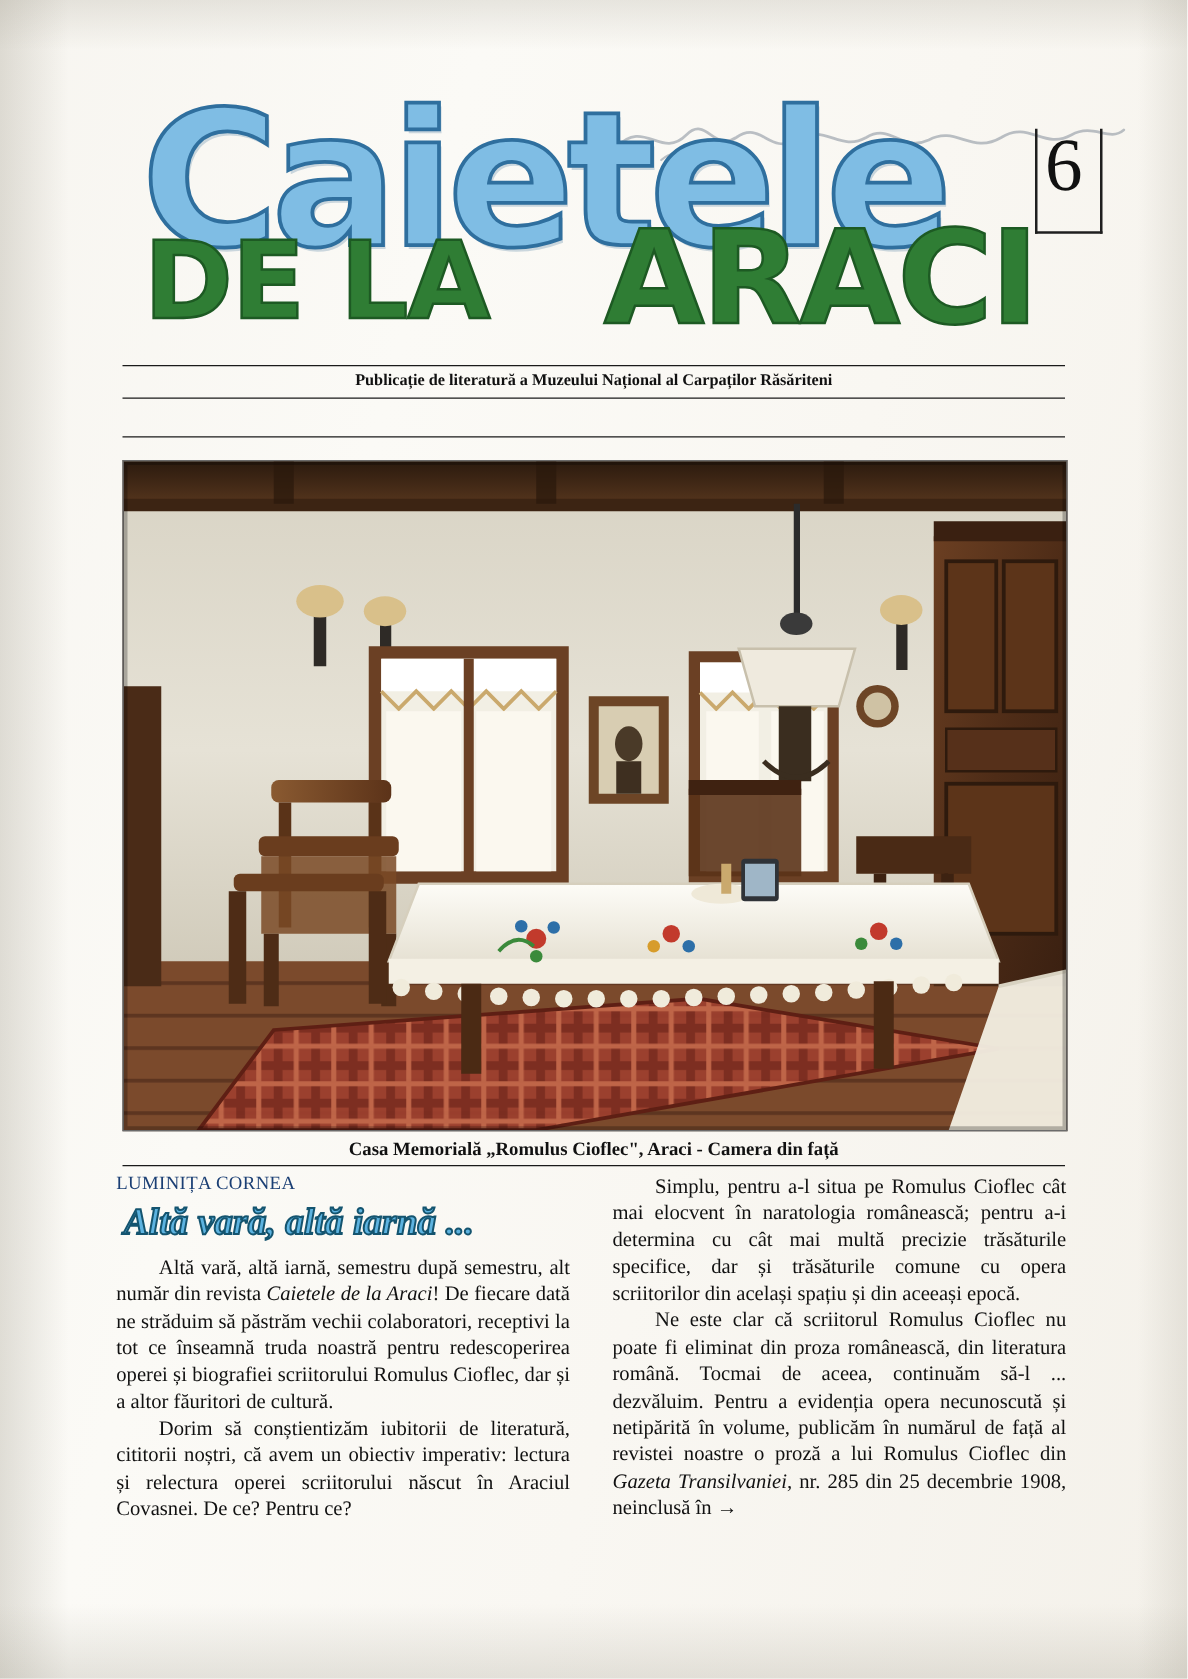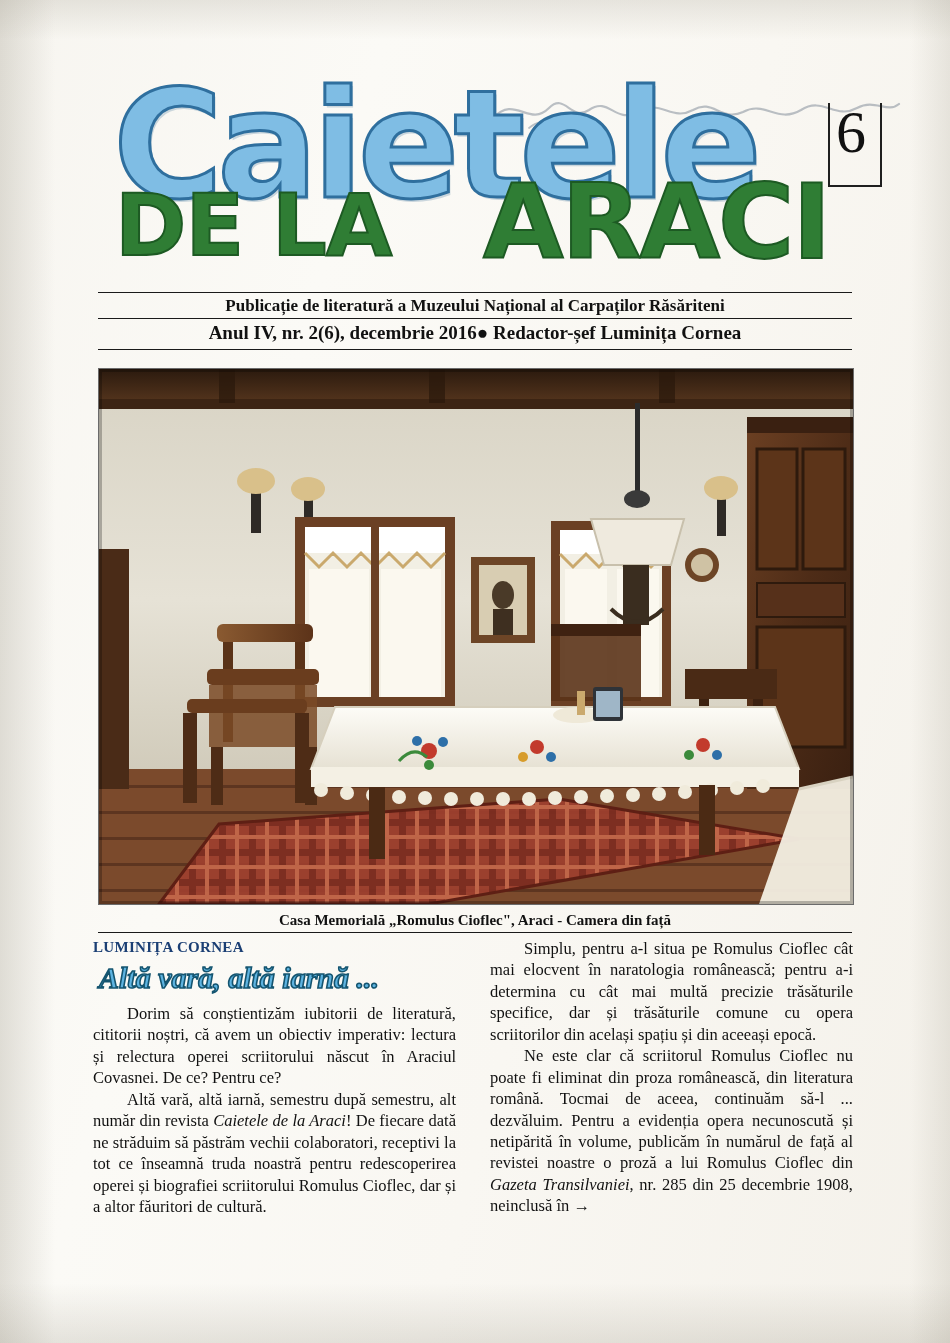--- a/index.html
+++ b/index.html
@@ -135,21 +135,21 @@
   .rule-3 { top: 349px; }
 
   .subtitle {
     position: absolute;
     left: 98px;
     top: 296px;
     width: 754px;
     text-align: center;
     font-family: "Liberation Serif", serif;
     font-weight: bold;
-    font-size: 17px;
+    font-size: 13px;
     color: #111;
   }
   .issue-line {
     position: absolute;
     left: 98px;
     top: 322px;
     width: 754px;
     text-align: center;
     font-family: "Liberation Serif", serif;
     font-weight: bold;
@@ -200,21 +200,21 @@
     font-size: 16.5px;
     line-height: 1.30;
     color: #111;
     text-align: justify;
   }
   .col-left { left: 93px; }
   .col-right { left: 490px; font-family: Liberation Serif, serif; }
 
   .byline {
     font-family: "Liberation Serif", serif;
-    font-weight: bold;
+    font-weight: normal;
     font-size: 15px;
     letter-spacing: 0.3px;
     color: #1b3f74;
     margin-bottom: 4px;
   }
   .article-title {
     font-family: Liberation Serif, serif;
     font-weight: bold;
     font-style: italic;
     font-size: 30px;
@@ -246,21 +246,20 @@
     <div class="title-caietele">Caietele</div>
     <div class="title-dela">DE LA</div>
     <div class="title-araci">ARACI</div>
     <div class="issue-box"></div>
     <div class="issue-number">6</div>
   </div>
 
   <div class="rule rule-1"></div>
   <div class="subtitle">Publicație de literatură a Muzeului Național al Carpaților Răsăriteni</div>
   <div class="rule rule-2"></div>
-  <div class="issue-line">Anul IV, nr. 2(6), decembrie 2016● Redactor-șef  Luminița Cornea</div>
   <div class="rule rule-3"></div>
 
   <div class="photo-frame">
     <svg class="photo" viewBox="0 0 754 535" preserveAspectRatio="none">
       <defs>
         <linearGradient id="wallG" x1="0" y1="0" x2="0" y2="1">
           <stop offset="0%" stop-color="#d8d3c4"></stop>
           <stop offset="55%" stop-color="#e6e2d6"></stop>
           <stop offset="100%" stop-color="#cfc9b8"></stop>
         </linearGradient>
@@ -433,24 +432,24 @@
       <rect x="0" y="0" width="754" height="535" fill="none" stroke="rgba(0,0,0,0.25)" stroke-width="6"></rect>
     </svg>
   </div>
 
   <div class="caption">Casa Memorială „Romulus Cioflec", Araci - Camera din față</div>
   <div class="rule-caption"></div>
 
   <div class="col col-left">
     <div class="byline">LUMINIȚA CORNEA</div>
     <div class="article-title">Altă vară, altă iarnă ...</div>
-    <p class="body">Dorim să conștientizăm iubitorii de literatură, cititorii noștri, că avem un obiectiv imperativ: lectura și relectura operei scriitorului născut în Araciul Covasnei. De ce? Pentru ce?</p>
     <p class="body">
       <span>Altă vară, altă iarnă, semestru după semestru, alt număr din revista </span><span class="it">Caietele de la Araci</span><span>! De fiecare dată ne străduim să păstrăm vechii colaboratori, receptivi la tot ce înseamnă truda noastră pentru redescoperirea operei și biografiei scriitorului Romulus Cioflec, dar și a altor făuritori de cultură.</span>
     </p>
+    <p class="body">Dorim să conștientizăm iubitorii de literatură, cititorii noștri, că avem un obiectiv imperativ: lectura și relectura operei scriitorului născut în Araciul Covasnei. De ce? Pentru ce?</p>
   </div>
 
   <div class="col col-right">
     <p class="body">Simplu, pentru a-l situa pe Romulus Cioflec cât mai elocvent în naratologia românească; pentru a-i determina cu cât mai multă precizie trăsăturile specifice, dar și trăsăturile comune cu opera scriitorilor din același spațiu și din aceeași epocă.</p>
     <p class="body">
       <span>Ne este clar că scriitorul Romulus Cioflec nu poate fi eliminat din proza românească, din literatura română. Tocmai de aceea, continuăm să-l ... dezvăluim. Pentru a evidenția opera necunoscută și netipărită în volume, publicăm în numărul de față al revistei noastre o proză a lui Romulus Cioflec din </span><span class="it">Gazeta Transilvaniei</span><span>, nr. 285 din 25 decembrie 1908, neinclusă în </span><span class="arrow">→</span>
     </p>
   </div>
 
   <div class="paper-shade-left"></div>

